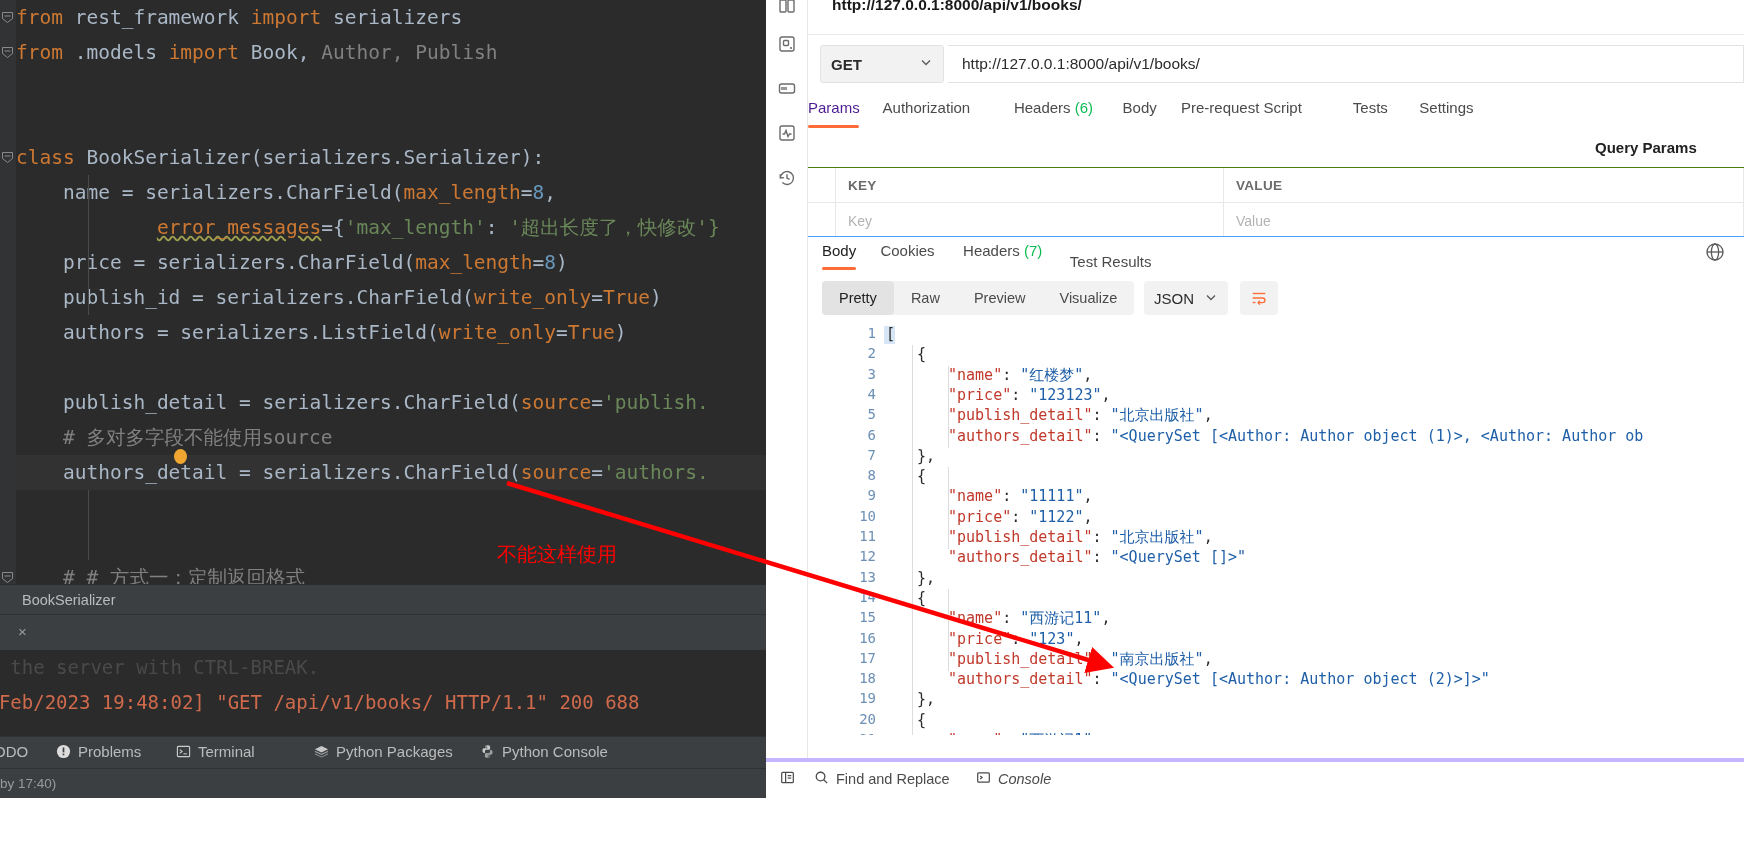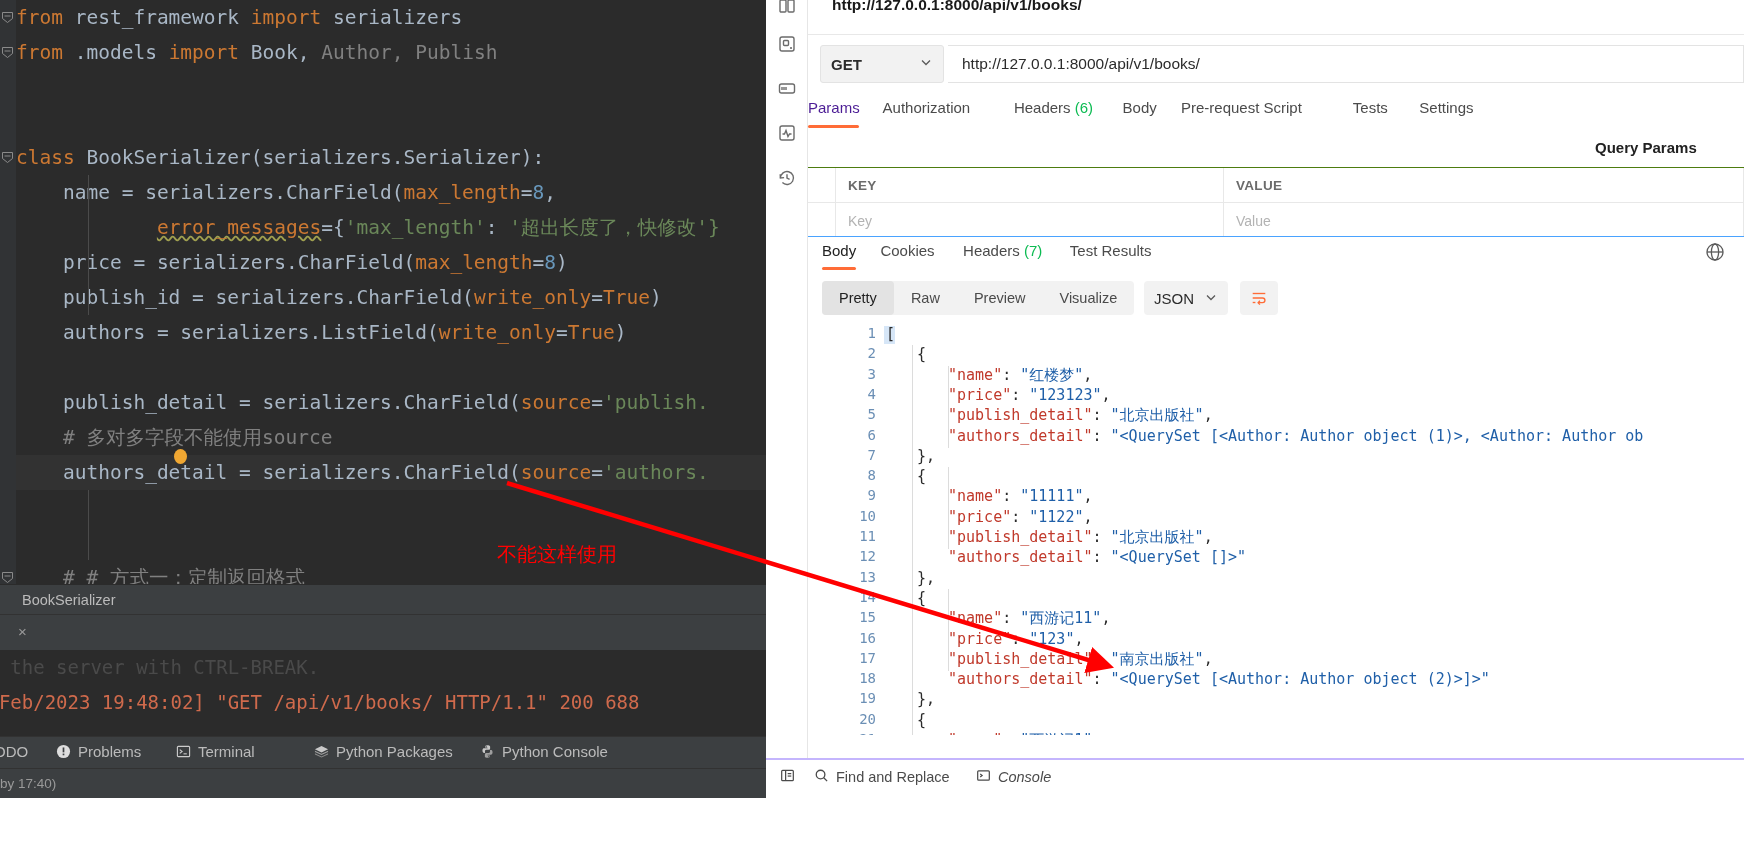--- a/index.html
+++ b/index.html
@@ -244,21 +244,21 @@
   .jtxt { position: absolute; left: 78px; white-space: pre; }
   .jkey { color: #c0392b; }
   .jval { color: #1f5fa8; }
   .jpunc { color: #2b2b2b; }
   .jbracket { color: #2b2b2b; }
   .jguide { position: absolute; width: 1px; background: #dcdcdc; }
   .jsel { position:absolute; background:#d6e6f7; }
 
   #pm-bottombar {
     position: absolute; left: 0; top: 758px; width: 978px; height: 36px;
-    background: #ffffff; border-top: 2px solid #c4b5fd;
+    background: #ffffff; border-top: 4px solid #c4b5fd;
   }
   .bb-item {
     position: absolute; top: 8px; display: flex; align-items: center; gap: 7px;
     font-size: 14.5px; color: #4b4b4b;
   }
   #pm-fill {
     position:absolute; left:0; top:794px; width:978px; height:73px; background:#ffffff;
   }
 
   
@@ -513,21 +513,21 @@
           <div class="jline" style="top: 406px; position: absolute; left: 0px; width: 936px;"><span class="jnum">21</span><span class="jtxt" style="left: 140px;"><span class="jkey">"name"</span><span class="jpunc">: </span><span class="jval">"西游记1"</span><span class="jpunc">,</span></span></div>
           <div class="jguide" style="left: 104px; top: 20px; height: 405px;"></div>
           <div class="jguide" style="left: 140px; top: 41px; height: 82px;"></div>
           <div class="jguide" style="left: 140px; top: 142px; height: 82px;"></div>
           <div class="jguide" style="left: 140px; top: 264px; height: 82px;"></div>
         </div>
     <div class="restab active" style="left: 14px;"><span>Body</span></div>
         <div id="resp-underline" style="left: 14px; width: 34.4px; top: 30px;"></div>
         <div class="restab" style="left: 72.4px;"><span>Cookies</span></div>
         <div class="restab" style="left: 155.1px;"><span>Headers</span><span class="cnt"> (7)</span></div>
-        <div class="restab" style="left: 261.8px;"><span>Test Results</span></div>
+        <div class="restab" style="left: 261.8px; margin-top: 11px;"><span>Test Results</span></div>
       </div>
 
     <div id="pm-bottombar">
         <div class="bb-item" style="left: 48px;">
           <span><svg viewBox="0 0 16 16" width="15" height="15" fill="none" stroke="#4b4b4b" stroke-width="1.4">
               <circle cx="7" cy="7" r="4.6"></circle>
               <line x1="10.4" y1="10.4" x2="14" y2="14"></line>
             </svg></span>
           <span>Find and Replace</span>
         </div>

